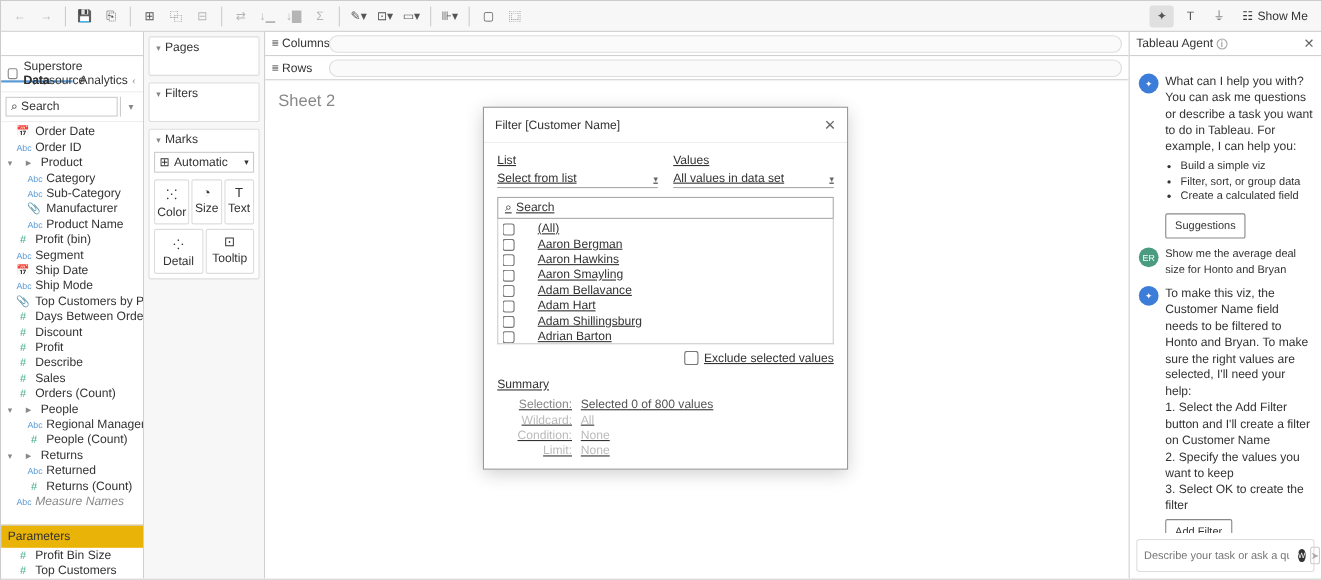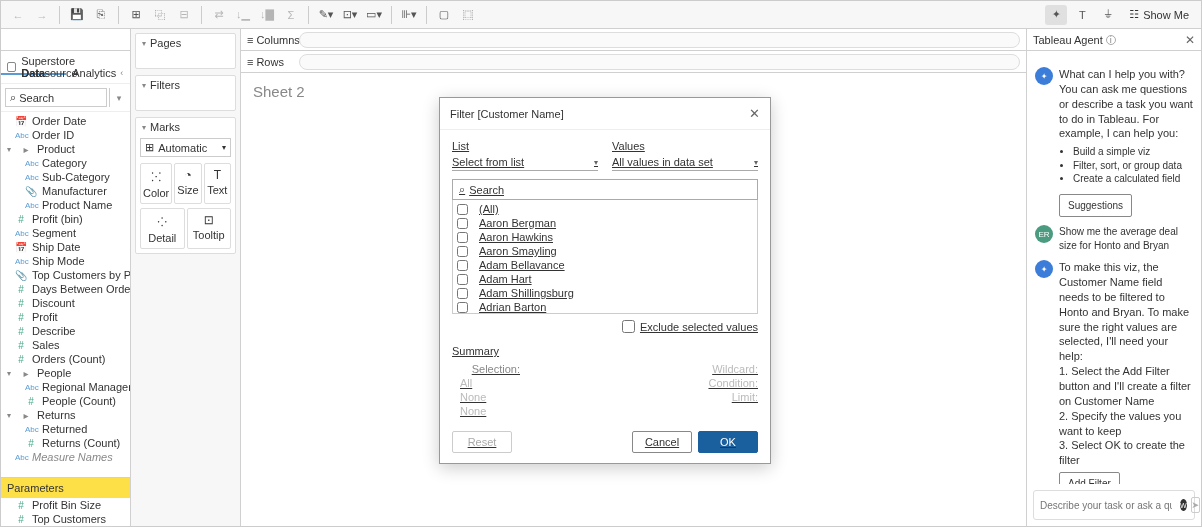--- a/index.html
+++ b/index.html
@@ -33,21 +33,21 @@
 .field { display: flex; align-items: center; gap: 5px; padding: 1px 6px 1px 14px; font-size: 11px; white-space: nowrap; overflow: hidden; text-overflow: ellipsis; }
 .field.group { padding-left: 6px; font-weight: normal; }
 .field.child { padding-left: 24px; }
 .field .fi { width: 12px; font-size: 10px; text-align: center; flex-shrink: 0; }
 .fi.date { color: #4a8; }
 .fi.abc { color: #5a9bd4; font-size: 8px; }
 .fi.num { color: #4a8; }
 .fi.set { color: #888; font-size: 10px; }
 .fi.folder { color: #888; }
 .twist { font-size: 8px; color: #888; width: 8px; }
-.params-hdr { border-top: 1px solid #d0d0d0; padding: 4px 6px; font-size: 11px; background: #fde047; }
+.params-hdr { border-top: 1px solid #d0d0d0; padding: 4px 6px; font-size: 11px; background: #eab308; }
 
 
 .cards-panel { width: 110px; border-right: 1px solid #d0d0d0; padding: 4px; display: flex; flex-direction: column; gap: 6px; background: #f7f7f7; }
 .card { background: #fff; border: 1px solid #ddd; border-radius: 2px; }
 .card-hdr { padding: 3px 6px; font-size: 11px; display: flex; align-items: center; gap: 4px; }
 .card-hdr .tw { font-size: 8px; color: #888; }
 .marks-sel { margin: 2px 4px 4px; border: 1px solid #ccc; padding: 2px 4px; font-size: 10px; display: flex; align-items: center; gap: 4px; }
 .marks-grid { display: grid; grid-template-columns: 1fr 1fr 1fr; gap: 2px; padding: 2px 4px 4px; }
 .marks-grid2 { display: grid; grid-template-columns: 1fr 1fr; gap: 2px; padding: 0 4px 4px; }
 .mark-btn { border: 1px solid #ddd; border-radius: 2px; padding: 4px 2px; text-align: center; font-size: 9px; }
@@ -85,21 +85,21 @@
 .dlg-title { padding: 8px 10px; font-size: 11px; display: flex; align-items: center; border-bottom: 1px solid #eee; }
 .dlg-title .x { margin-left: auto; font-size: 13px; color: #666; }
 .dlg-body { padding: 10px 12px; text-decoration: underline; }
 .dlg-row { display: flex; gap: 14px; margin-bottom: 4px; }
 .dlg-col { flex: 1; }
 .dlg-lbl { font-size: 11px; margin-bottom: 2px; }
 .dlg-sel { border-bottom: 1px solid #aaa; padding: 2px 0; font-size: 11px; display: flex; align-items: center; }
 .dlg-sel .dd { margin-left: auto; font-size: 8px; color: #666; }
 .dlg-search { border: 1px solid #aaa; padding: 3px 6px; margin-top: 8px; display: flex; align-items: center; gap: 4px; font-size: 11px; color: #888; }
 .dlg-list { border: 1px solid #ccc; border-top: none; height: 114px; overflow-y: scroll; padding: 2px 4px; }
-.dlg-item { display: flex; align-items: center; gap: 11px; padding: 1px 0; font-size: 11px; }
+.dlg-item { display: flex; align-items: center; gap: 21px; padding: 1px 0; font-size: 11px; }
 .dlg-item input { width: 11px; height: 11px; }
 .dlg-exclude { display: flex; align-items: center; justify-content: flex-end; gap: 5px; margin-top: 6px; font-size: 11px; }
 .dlg-summary-hdr { font-size: 11px; margin-top: 12px; margin-bottom: 6px; }
 .dlg-summary { display: grid; grid-template-columns: 60px 1fr; gap: 2px 8px; font-size: 11px; padding-left: 8px; }
 .dlg-summary .k { text-align: right; color: #888; }
 .dlg-summary .v { color: #555; }
 .dlg-summary .dim { color: #bbb; }
 .dlg-footer { display: flex; gap: 6px; margin-top: 14px; align-items: center; }
 .dlg-btn { border: 1px solid #888; background: #fff; padding: 4px 0; width: 60px; text-align: center; font-size: 11px; border-radius: 2px; }
 .dlg-btn.primary { background: #1a5f9e; color: #fff; border-color: #1a5f9e; }
@@ -446,27 +446,22 @@
           <span>Adrian Barton</span>
         </div>
       </div>
     <div class="dlg-exclude">
       <input type="checkbox" style="">
       <span>Exclude selected values</span>
     </div>
     <div class="dlg-summary-hdr">Summary</div>
     <div class="dlg-summary">
       <div class="k">Selection:</div>
+        <div class="v">Selected 0 of 800 values</div>
       <div class="k dim">Wildcard:</div>
         <div class="v dim">All</div>
       <div class="k dim">Condition:</div>
         <div class="v dim">None</div>
       <div class="k dim">Limit:</div>
         <div class="v dim">None</div>
     </div>
-    <div class="dlg-footer">
-      <div class="dlg-btn reset">Reset</div>
-      <div class="spacer"></div>
-      <div class="dlg-btn">Cancel</div>
-      <div class="dlg-btn primary">OK</div>
-    </div>
   </div>
 </div>
 
 </body></html>

